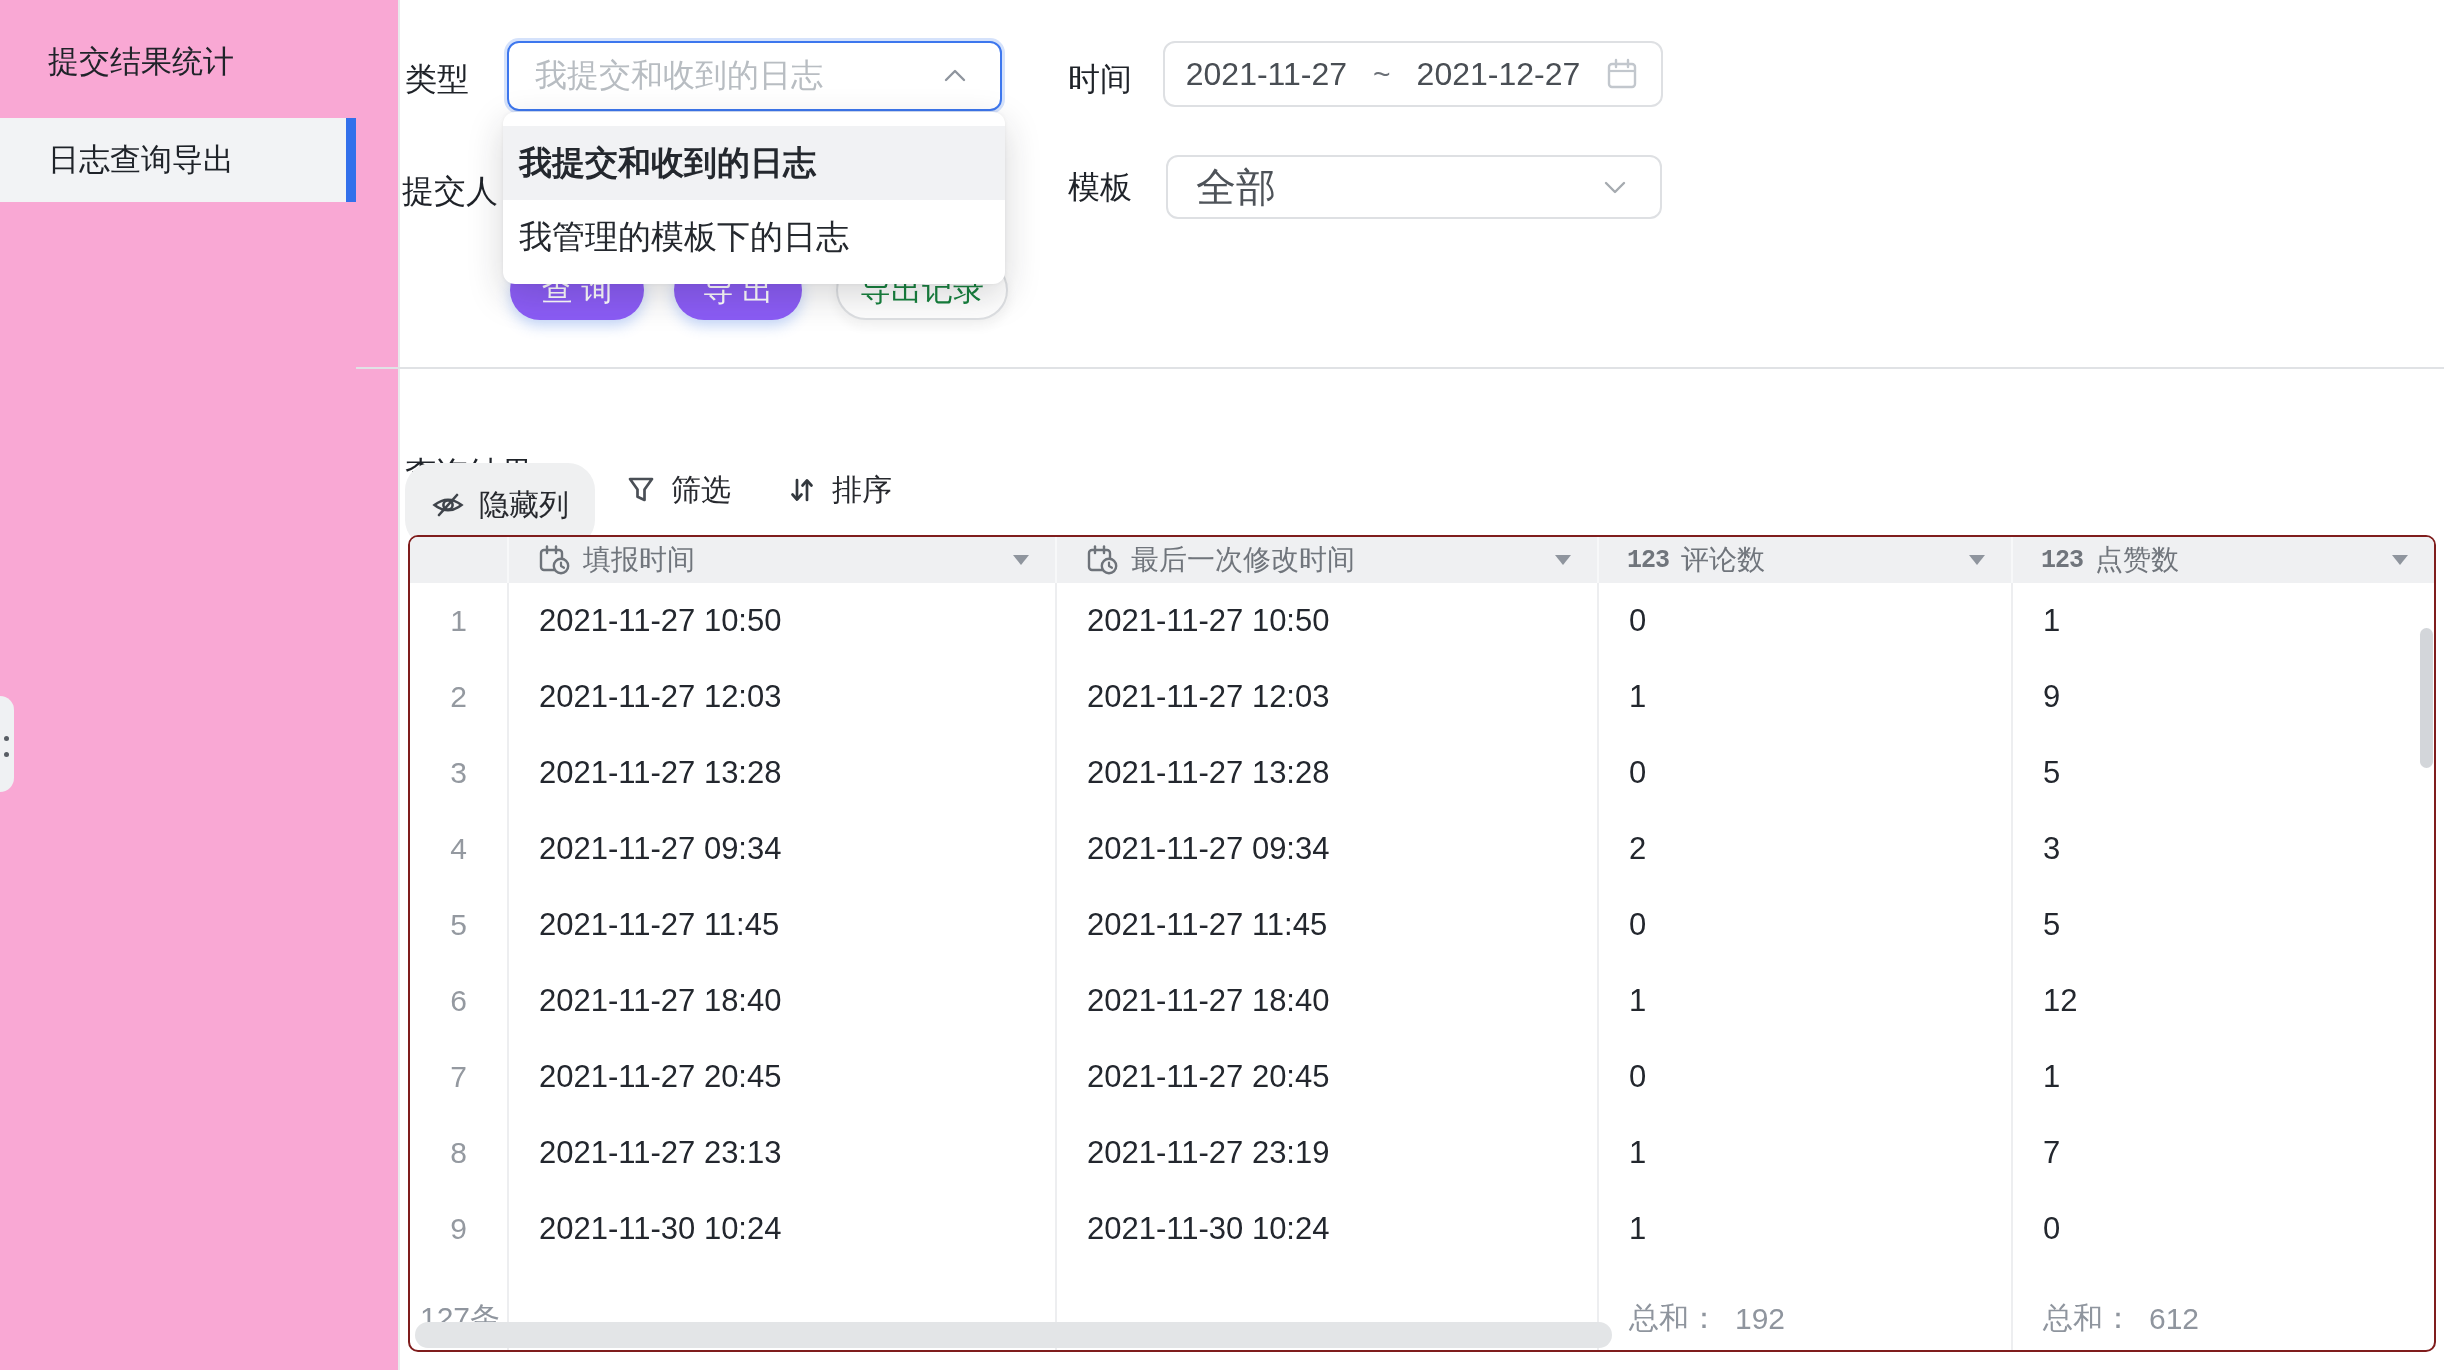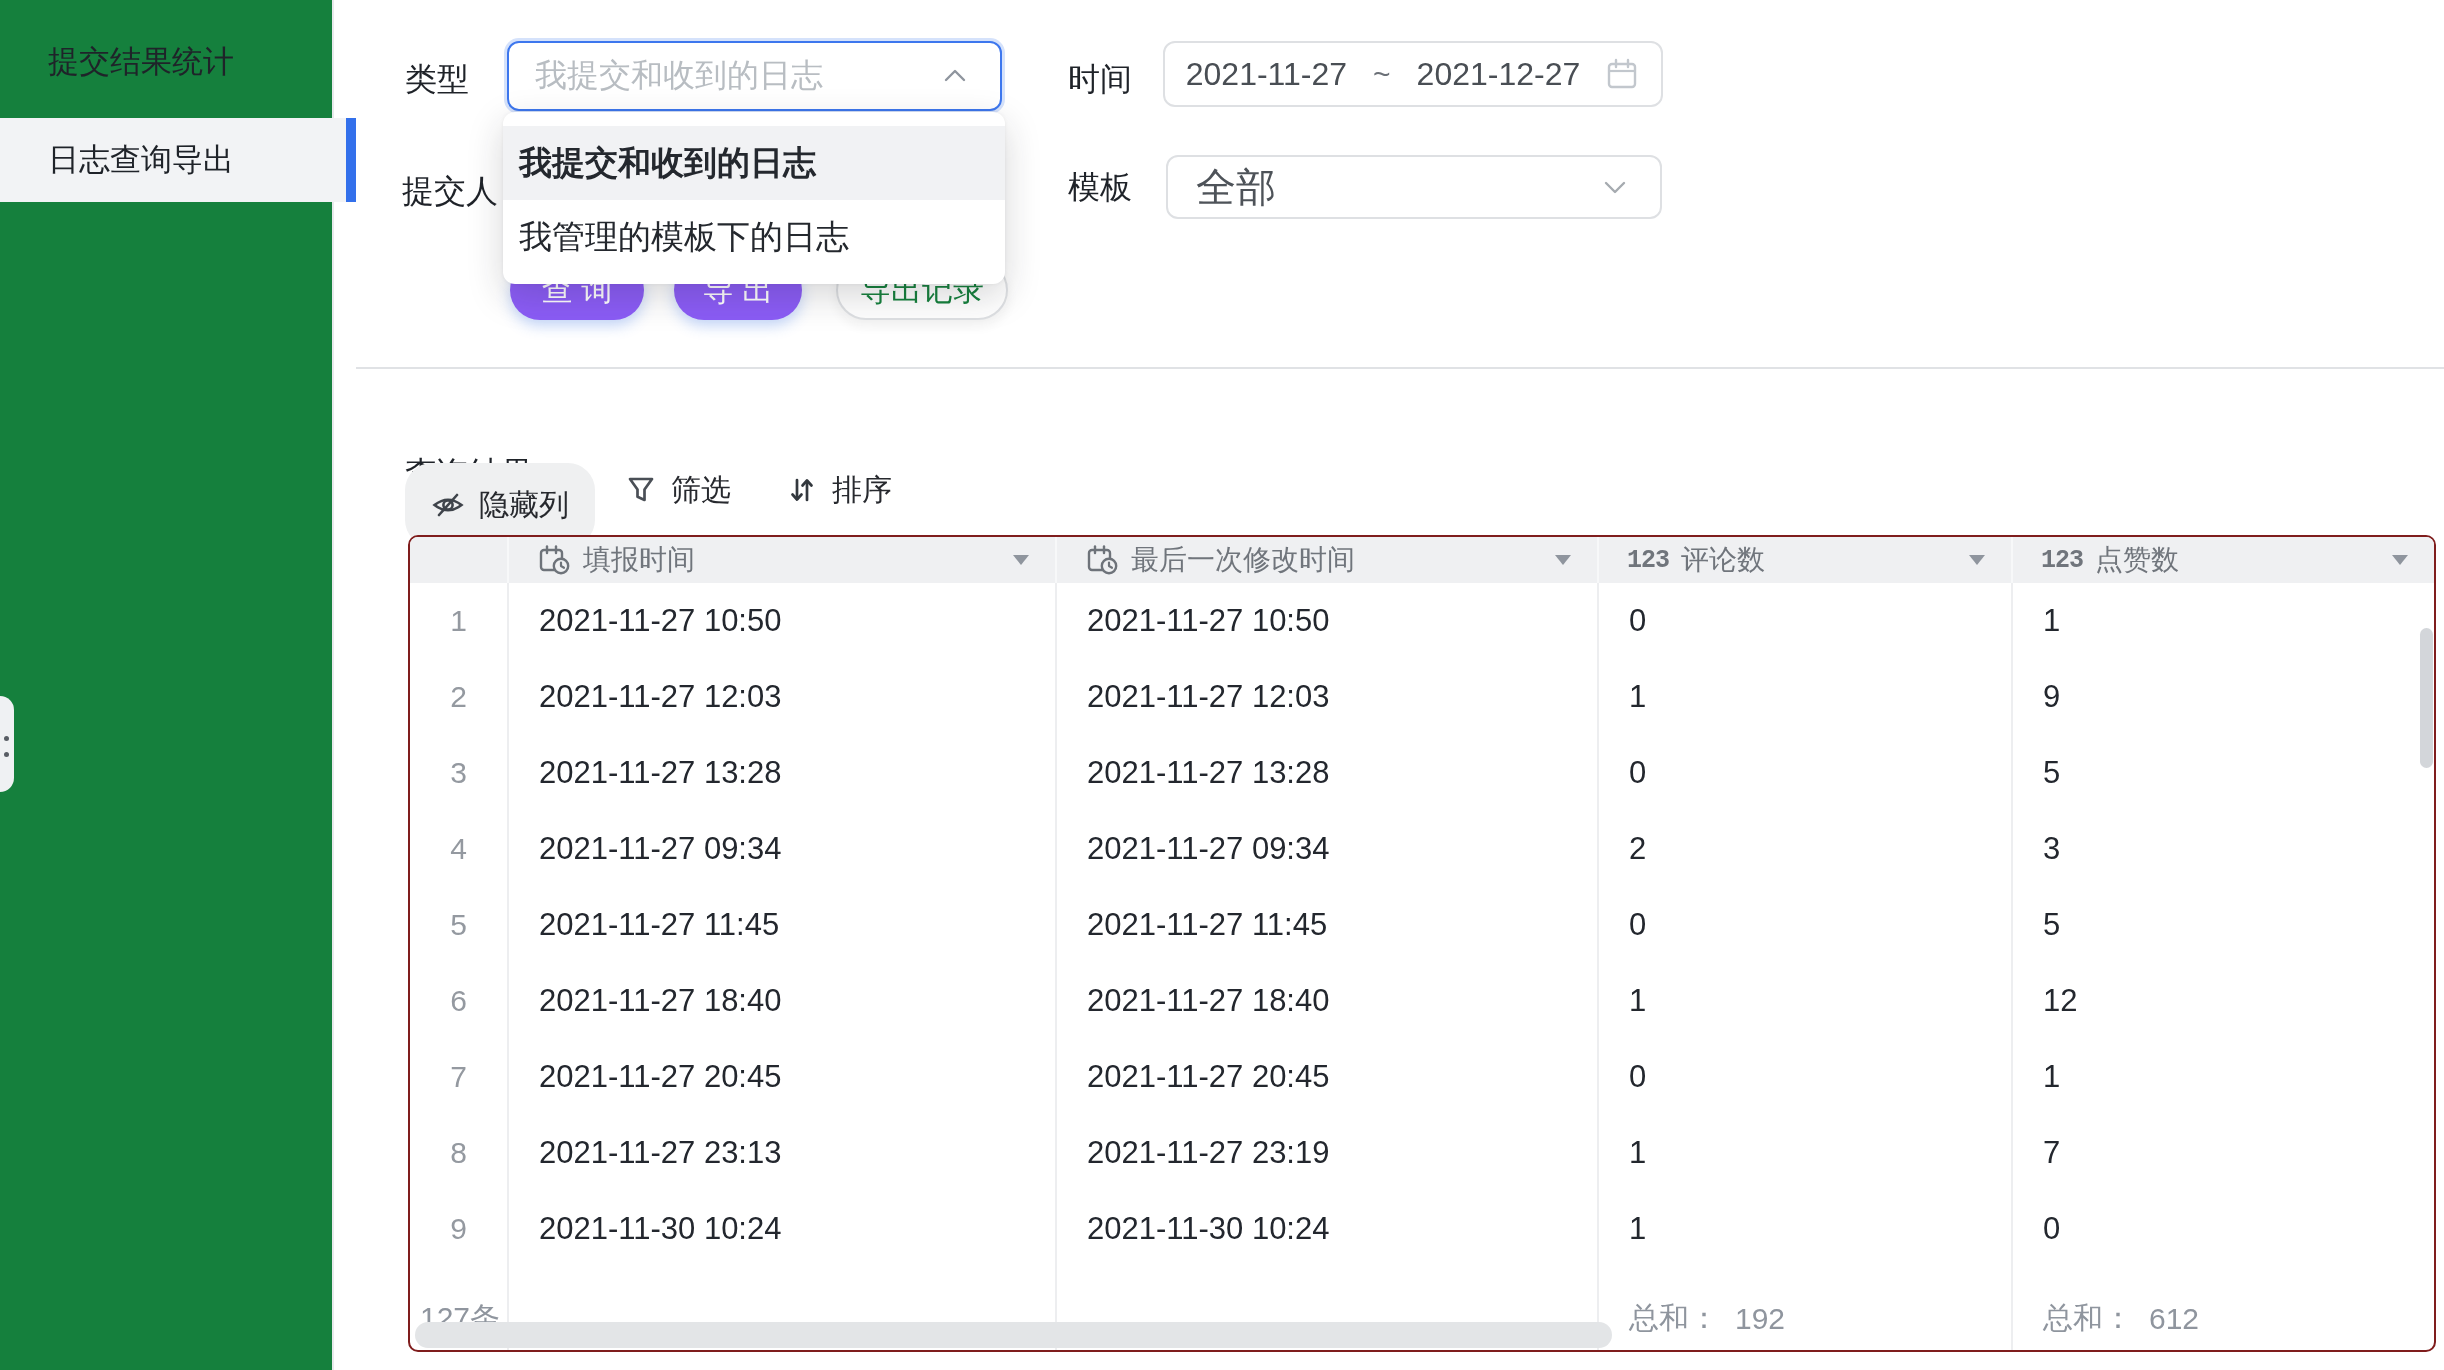--- a/index.html
+++ b/index.html
@@ -1,19 +1,19 @@
 <!DOCTYPE html>
 <html><head>
 <meta charset="utf-8">
 <style>
   html,body{margin:0;padding:0;background:#fff;}
   .screen{position:relative;width:2444px;height:1370px;background:#fff;overflow:hidden;
           font-family:"Liberation Sans","DejaVu Sans",sans-serif;color:#1f2329;}
   
-  .sidebar{position:absolute;left:0;top:0;width:334px;height:1370px;background:#15803d;
+  .sidebar{position:absolute;left:0;top:0;width:400px;height:1370px;background:#f9a8d4;
            border-right:2px solid #e8eaec;box-sizing:border-box;padding-left:47px;}
   .side-item{position:absolute;left:0;width:356px;height:84px;display:flex;align-items:center;
              padding-left:48px;box-sizing:border-box;font-size:31px;font-weight:500;color:#1f2329;cursor:pointer;}
   .side-item.one{top:20px;}
   .side-item.two{top:118px;height:84px;background:#f2f3f5;}
   .side-accent{position:absolute;right:0;top:0;width:10px;height:100%;background:#3370eb;}
   .left-handle{position:absolute;left:0;top:696px;width:14px;height:96px;background:#eff1f3;
                border-radius:0 14px 14px 0;cursor:pointer;}
   .left-handle .dot{position:absolute;left:4px;width:5px;height:5px;border-radius:50%;background:#585d64;}
   .left-handle .dot.d1{top:40px;} .left-handle .dot.d2{top:56px;}

